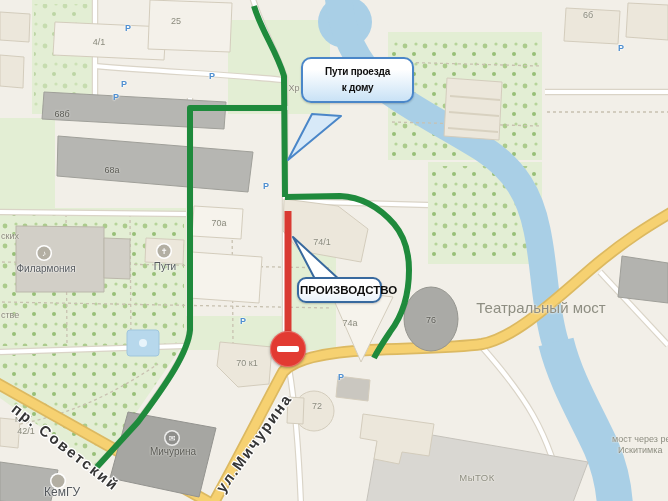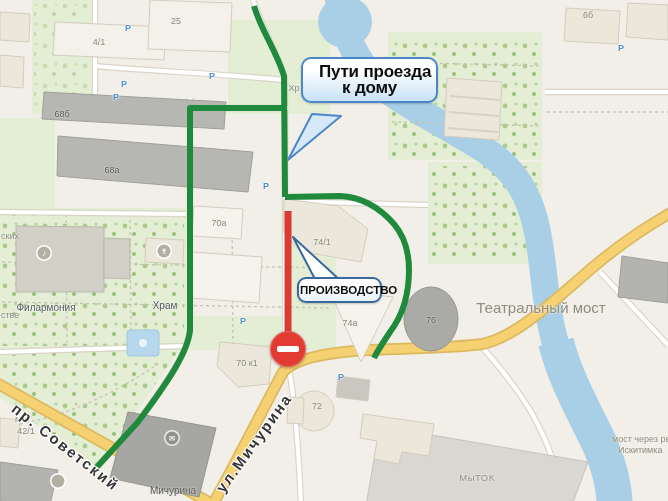--- a/index.html
+++ b/index.html
@@ -9,21 +9,21 @@
     background:#f2efe8;font-family:"Liberation Sans",sans-serif;
   }
   .map svg{position:absolute;left:0;top:0;z-index:1;}
 
   
   .lbl{
     position:absolute;z-index:3;transform:translate(-50%,-50%);
     font-size:9px;color:#8b8b7e;white-space:nowrap;
     text-shadow:0 0 2px #f2efe8,0 0 2px #f2efe8;
   }
-  .lbl.poi{font-size:10px;color:#54585c;text-shadow:0 0 2px #fff,0 0 2px #fff;margin-top:39px;}
+  .lbl.poi{font-size:10px;color:#54585c;text-shadow:0 0 2px #fff,0 0 2px #fff;}
   .lbl.dim{color:#8e8e82;}
   .lbl.onDark{color:#5a5a55;text-shadow:0 0 2px #d9d9d4,0 0 2px #d9d9d4;}
   .lbl.edge{transform:translate(0,-50%);}
   .street{
     position:absolute;z-index:4;font-size:15px;font-weight:bold;color:#353535;
     letter-spacing:2px;white-space:nowrap;transform-origin:0 50%;
     text-shadow:-1px -1px 0 #fff,1px -1px 0 #fff,-1px 1px 0 #fff,1px 1px 0 #fff,0 0 3px #fff;
   }
   .pk{
     position:absolute;z-index:3;transform:translate(-50%,-50%);
@@ -49,22 +49,22 @@
     background:#fff;border-radius:2px;
   }
 
   
   .callout{
     position:absolute;z-index:6;text-align:center;color:#0d0d0d;font-weight:bold;
     border-radius:10px;
   }
   .callout div{white-space:nowrap;}
   .co-route{
-    left:301px;top:57px;width:137px;padding:5px 16px;
-    font-size:17px;line-height:16px;letter-spacing:-0.2px;
+    left:301px;top:57px;width:113px;padding:5px 16px;
+    font-size:10px;line-height:16px;letter-spacing:-0.2px;
     border:2px solid #4a86c8;background:linear-gradient(180deg,#ffffff 25%,#c9e2f6 100%);
     box-shadow:0 1px 2px rgba(0,0,0,.2);
   }
   .co-work{
     left:297px;top:277px;width:85px;padding:4px 1px;
     font-size:11.5px;line-height:14px;
     border:2.5px solid #38699e;background:linear-gradient(180deg,#ffffff 40%,#e8f1fa 100%);
     box-shadow:0 1px 2px rgba(0,0,0,.2);border-radius:9px;
   }
 </style>
@@ -220,21 +220,21 @@
   <span class="lbl" style="left:350px;top:323px">74а</span>
   <span class="lbl onDark" style="left:431px;top:320px">76</span>
   <span class="lbl" style="left:247px;top:363px">70 к1</span>
   <span class="lbl" style="left:317px;top:406px">72</span>
   <span class="lbl" style="left:26px;top:431px">42/1</span>
 
   <span class="badge gray" style="left:44px;top:253px">♪</span>
   <span class="lbl poi" style="left:46px;top:268px">Филармония</span>
 
   <span class="badge gray" style="left:164px;top:251px">✝</span>
-  <span class="lbl poi" style="left:165px;top:266px">Храм</span>
+  <span class="lbl poi" style="left:165px;top:266px">Пути</span>
 
   <span class="badge dark" style="left:172px;top:438px">✉</span>
   <span class="lbl poi onDark" style="left:173px;top:451px">Мичурина</span>
 
   <span class="badge gray" style="left:58px;top:481px"></span>
   <span class="lbl poi" style="left:62px;top:492px;font-size:12px">КемГУ</span>
 
   <span class="lbl dim" style="left:477px;top:477px;font-size:9.5px;letter-spacing:.5px">МыТОК</span>
   <span class="lbl dim" style="left:541px;top:307px;font-size:15px">Театральный мост</span>
   <span class="lbl dim edge" style="left:612px;top:439px;font-size:9px">мост через ре</span>

